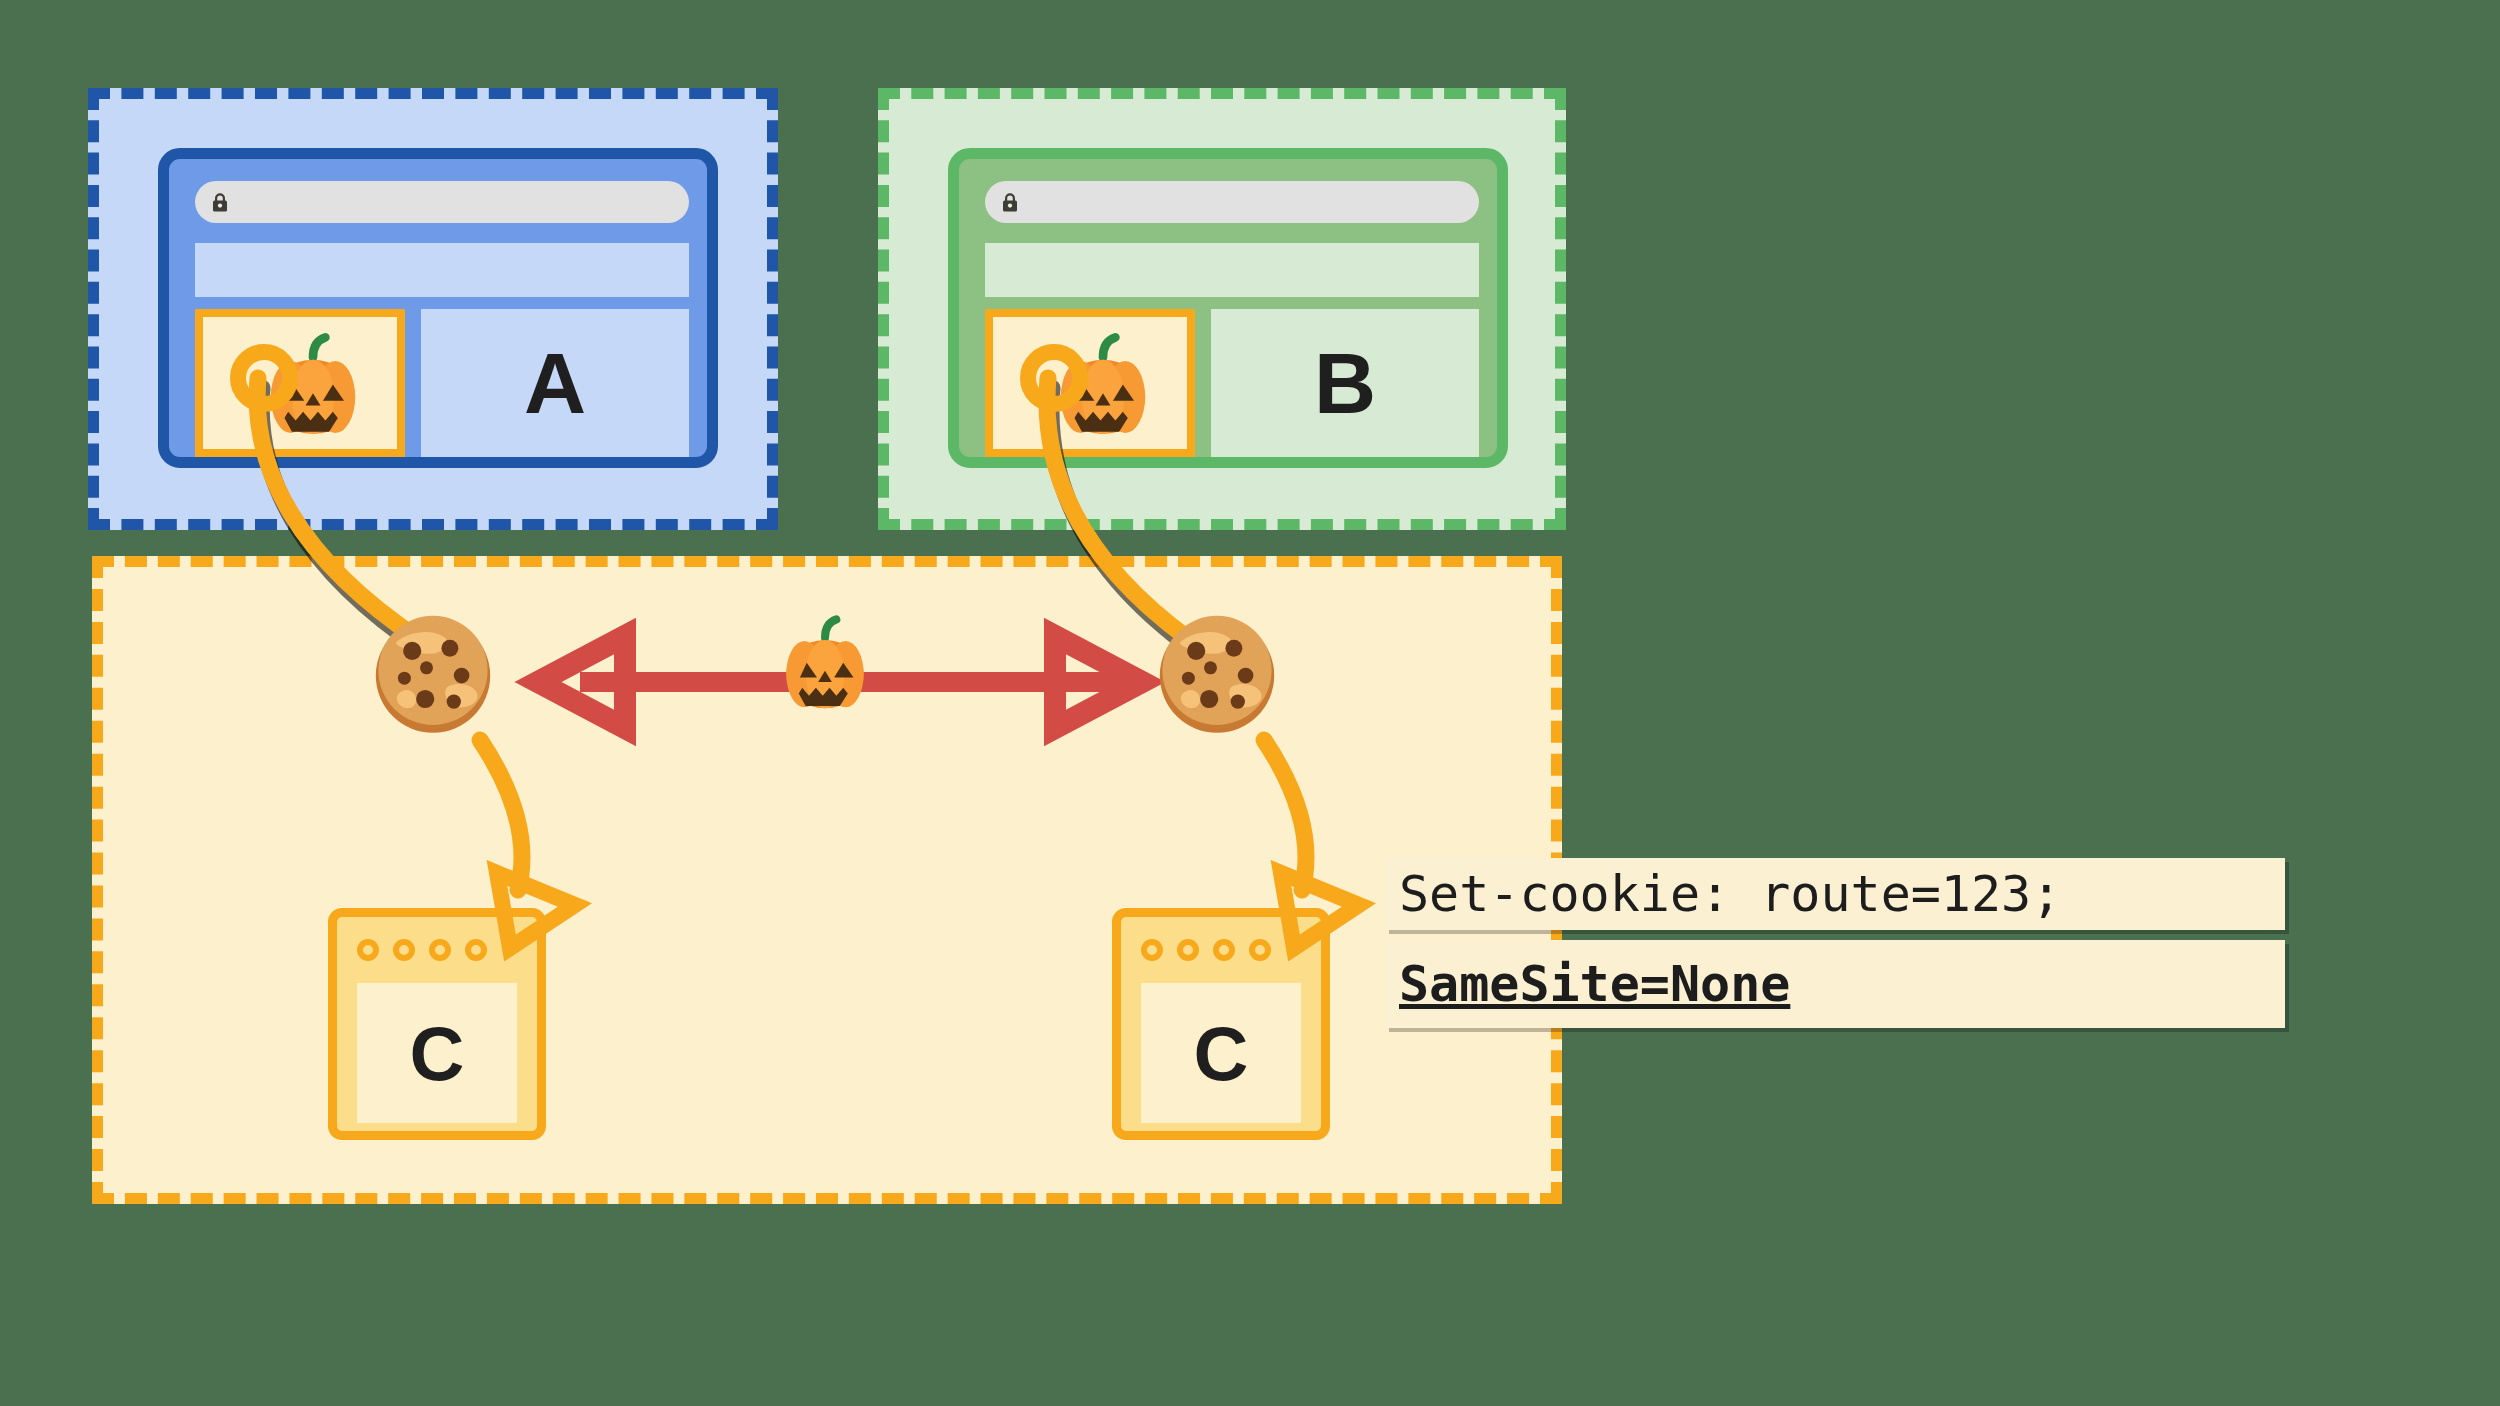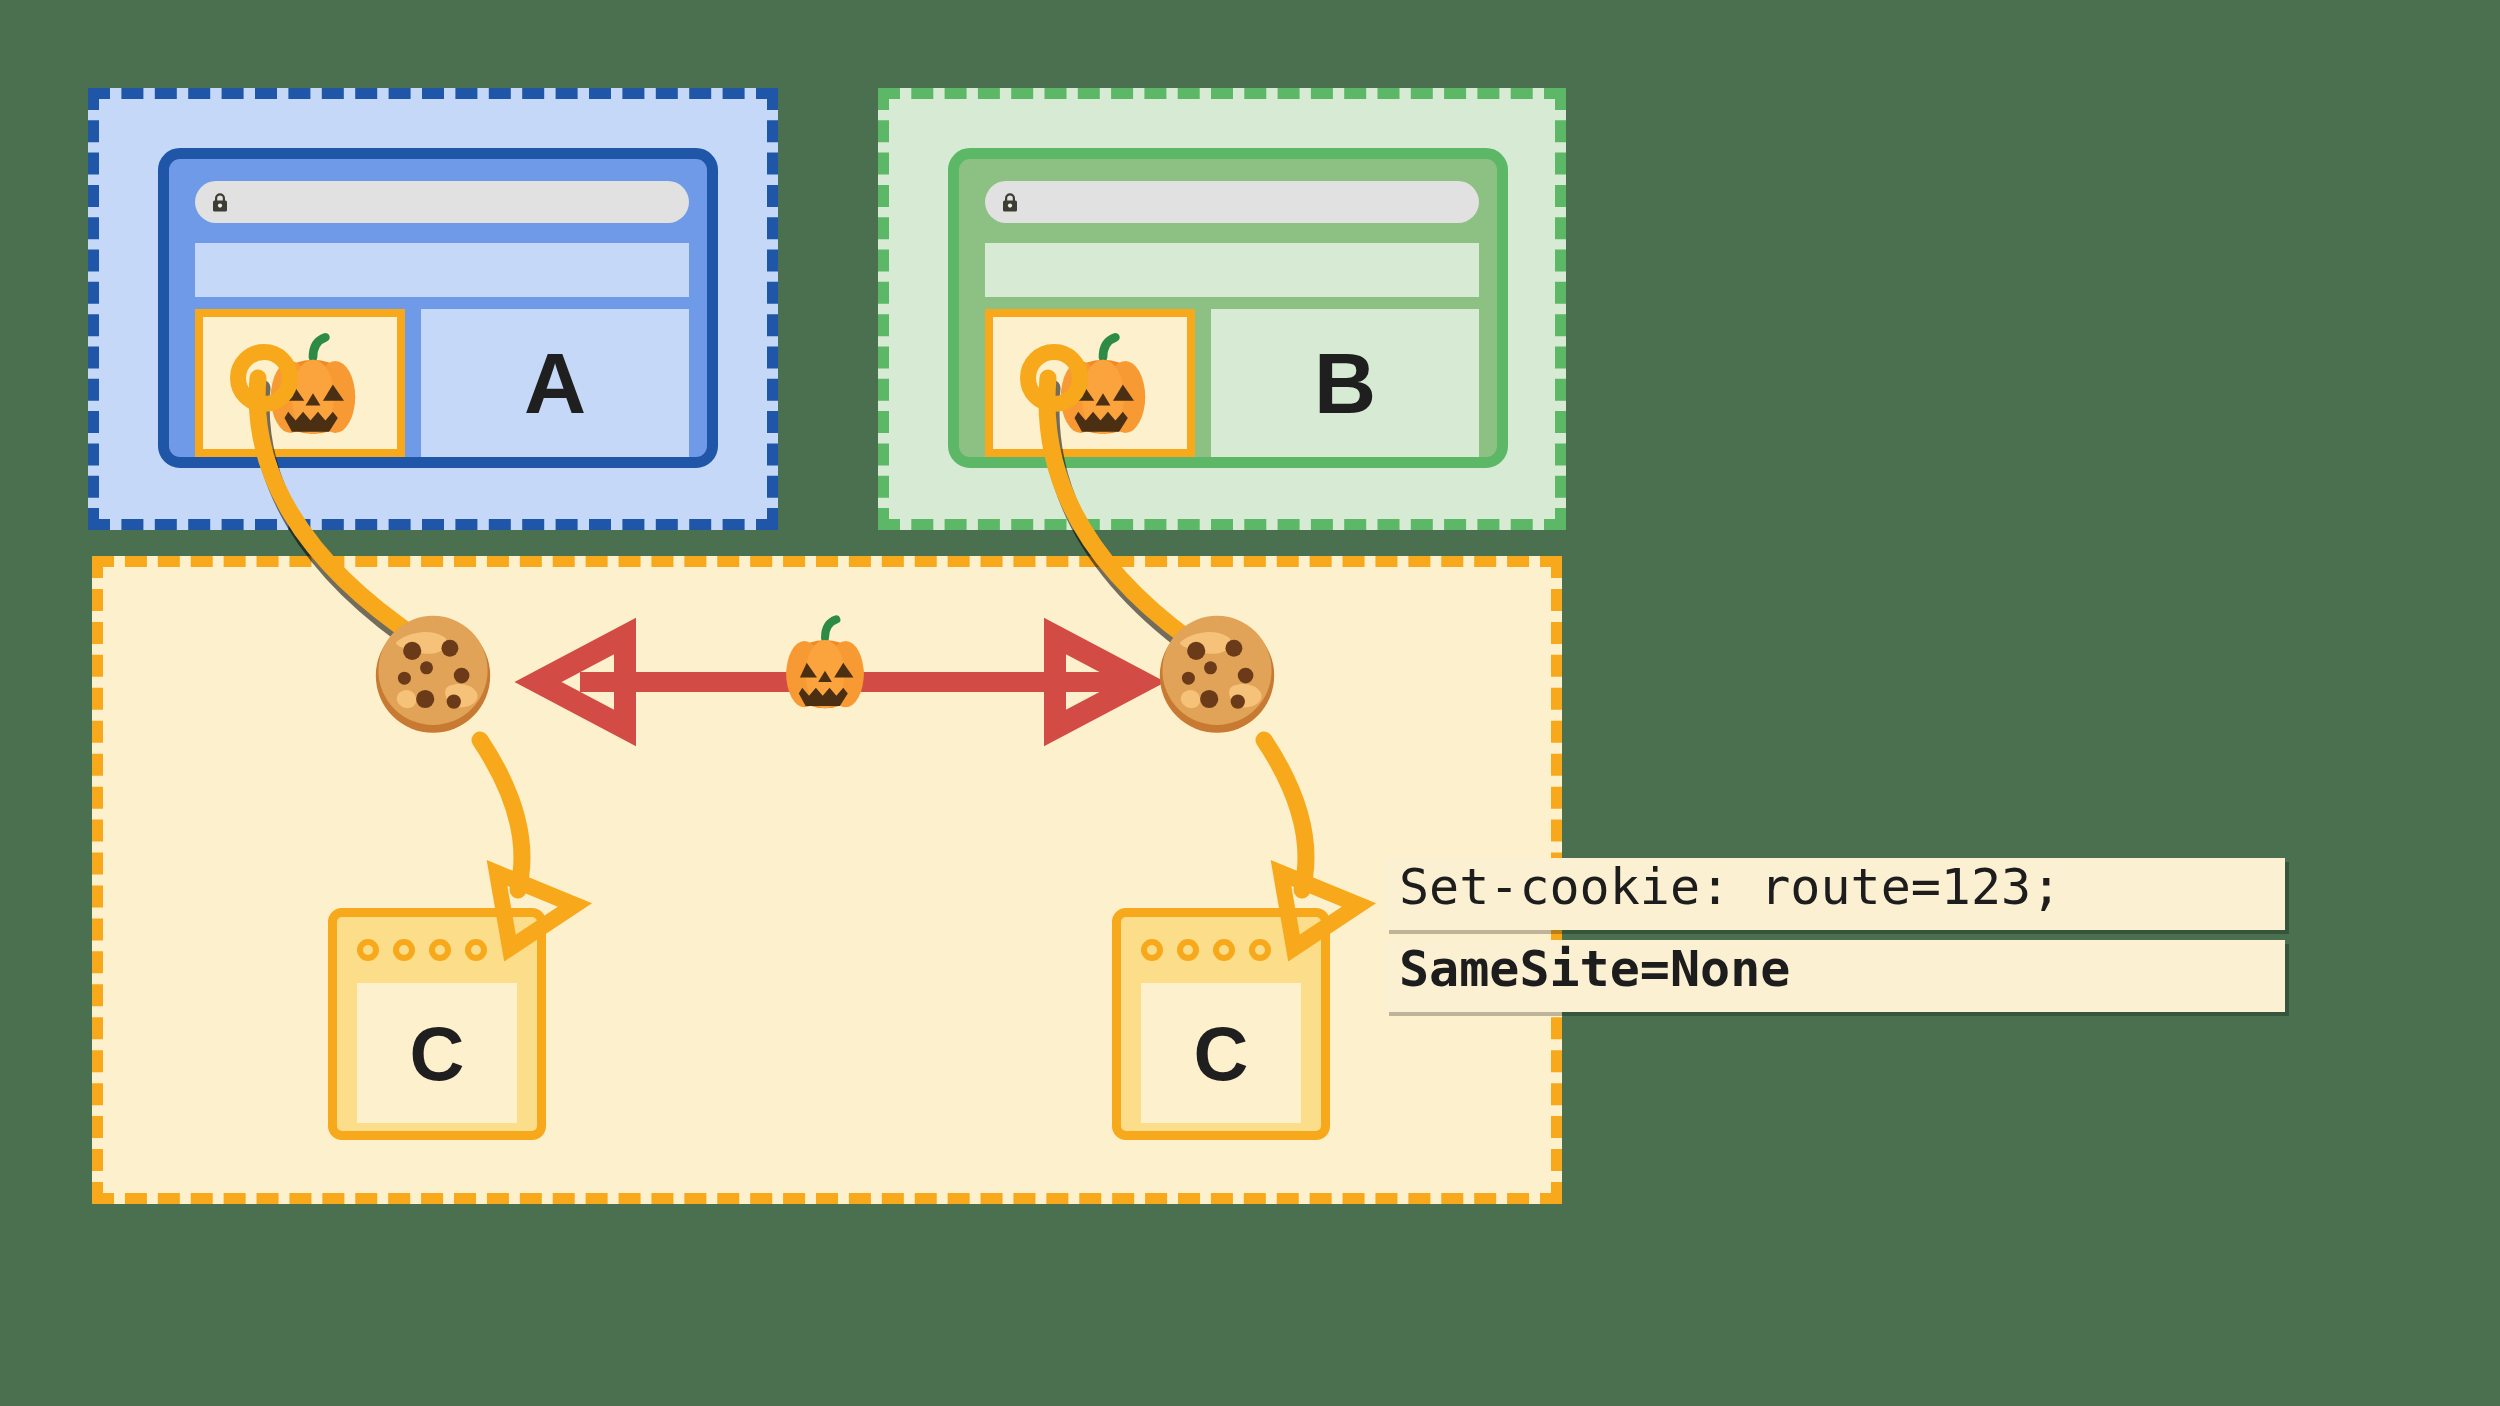--- a/index.html
+++ b/index.html
@@ -144,28 +144,28 @@
 
   
   .code-box {
     position: absolute;
     background: #fbf0d2;
     box-sizing: border-box;
     font-family: "DejaVu Sans Mono", monospace;
     font-size: 50px;
     color: #1d1d1d;
     display: flex;
-    align-items: flex-start;
+    align-items: center;
     padding: 0 14px;
     white-space: pre;
     box-shadow: 4px 4px 0 rgba(0,0,0,0.25);
     letter-spacing: 0px;
   }
   .code-box-1 { left: 1385px; top: 858px; width: 900px; height: 72px; }
-  .code-box-2 { left: 1385px; top: 940px; width: 900px; height: 72px; }
+  .code-box-2 { left: 1385px; top: 940px; width: 900px; height: 88px; text-decoration: underline; }
   .code-bold { font-weight: 700; }
 
   
   #overlay {
     position: absolute;
     left: 0; top: 0;
     width: 2500px; height: 1406px;
     pointer-events: none;
   }
 </style>

